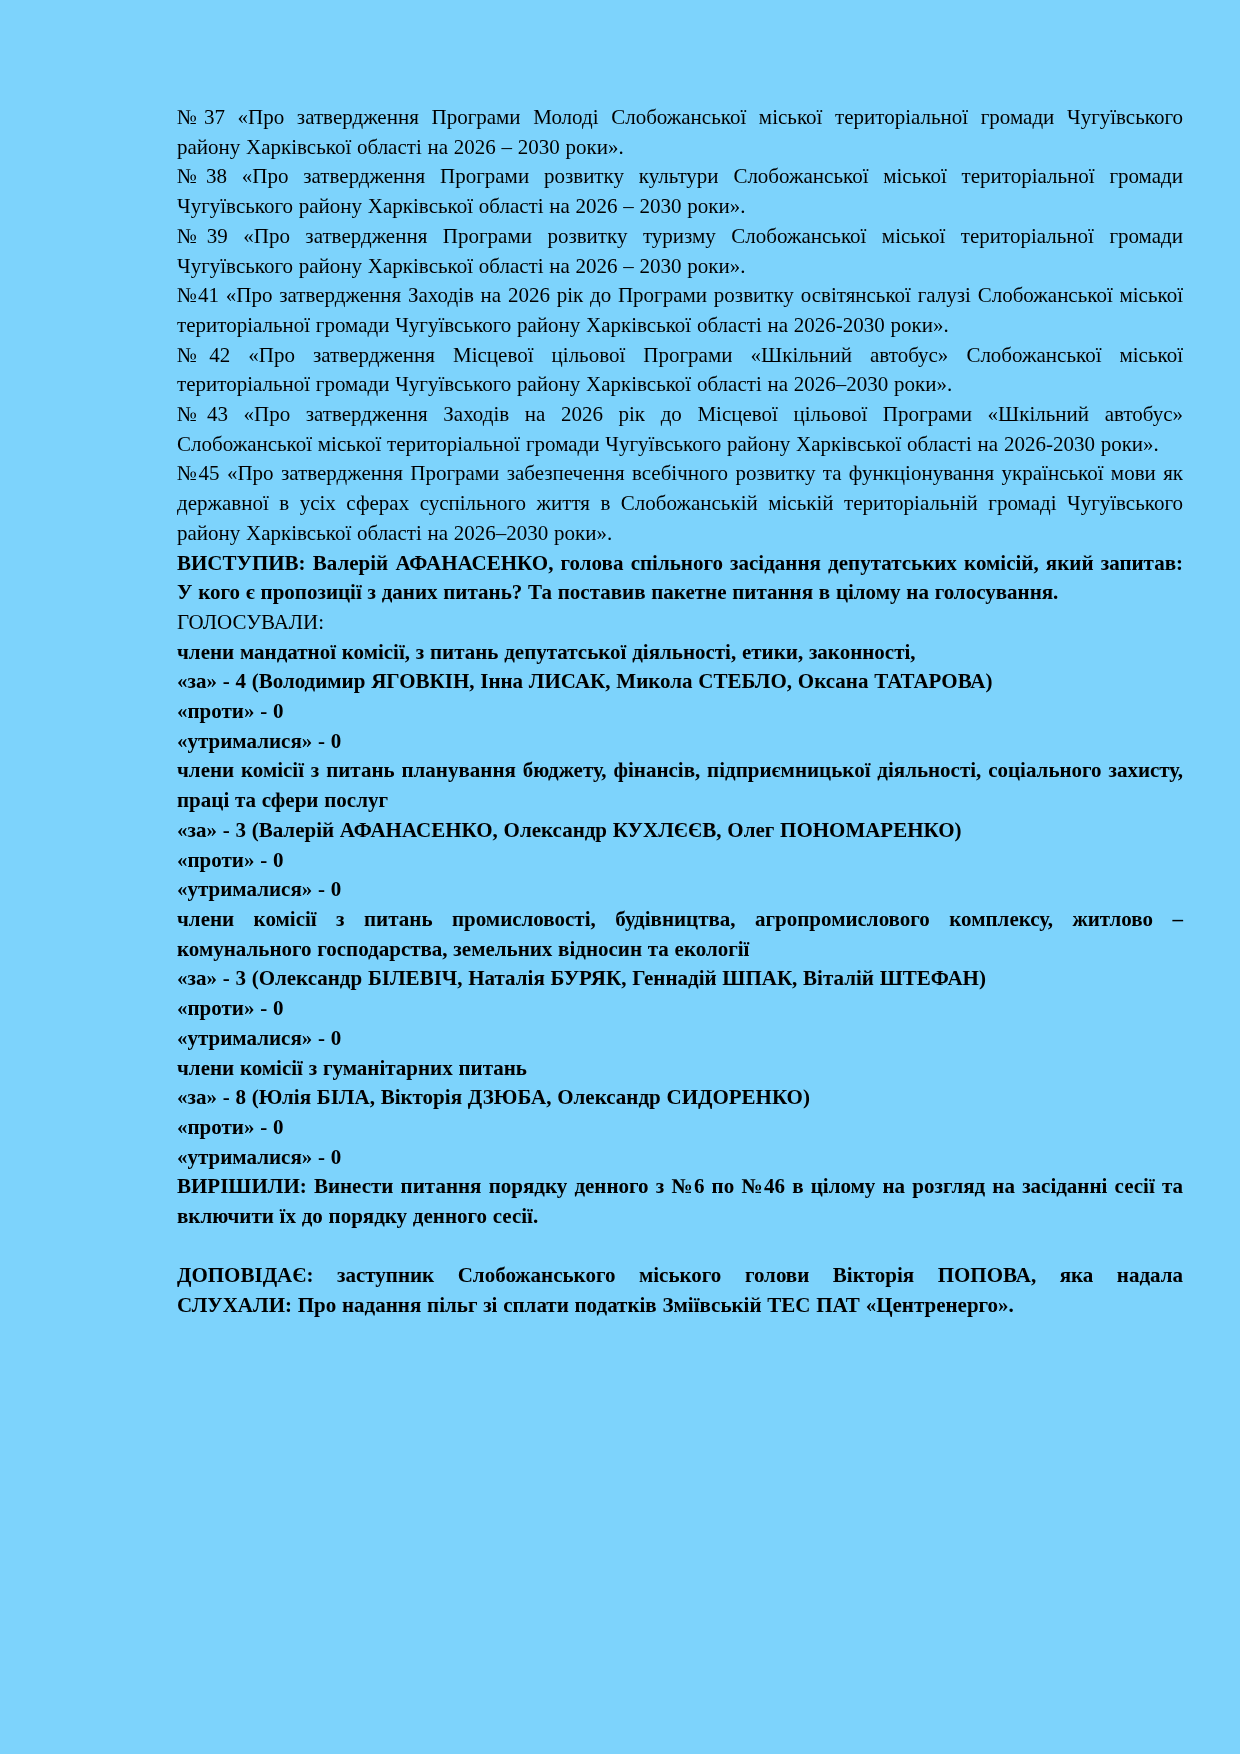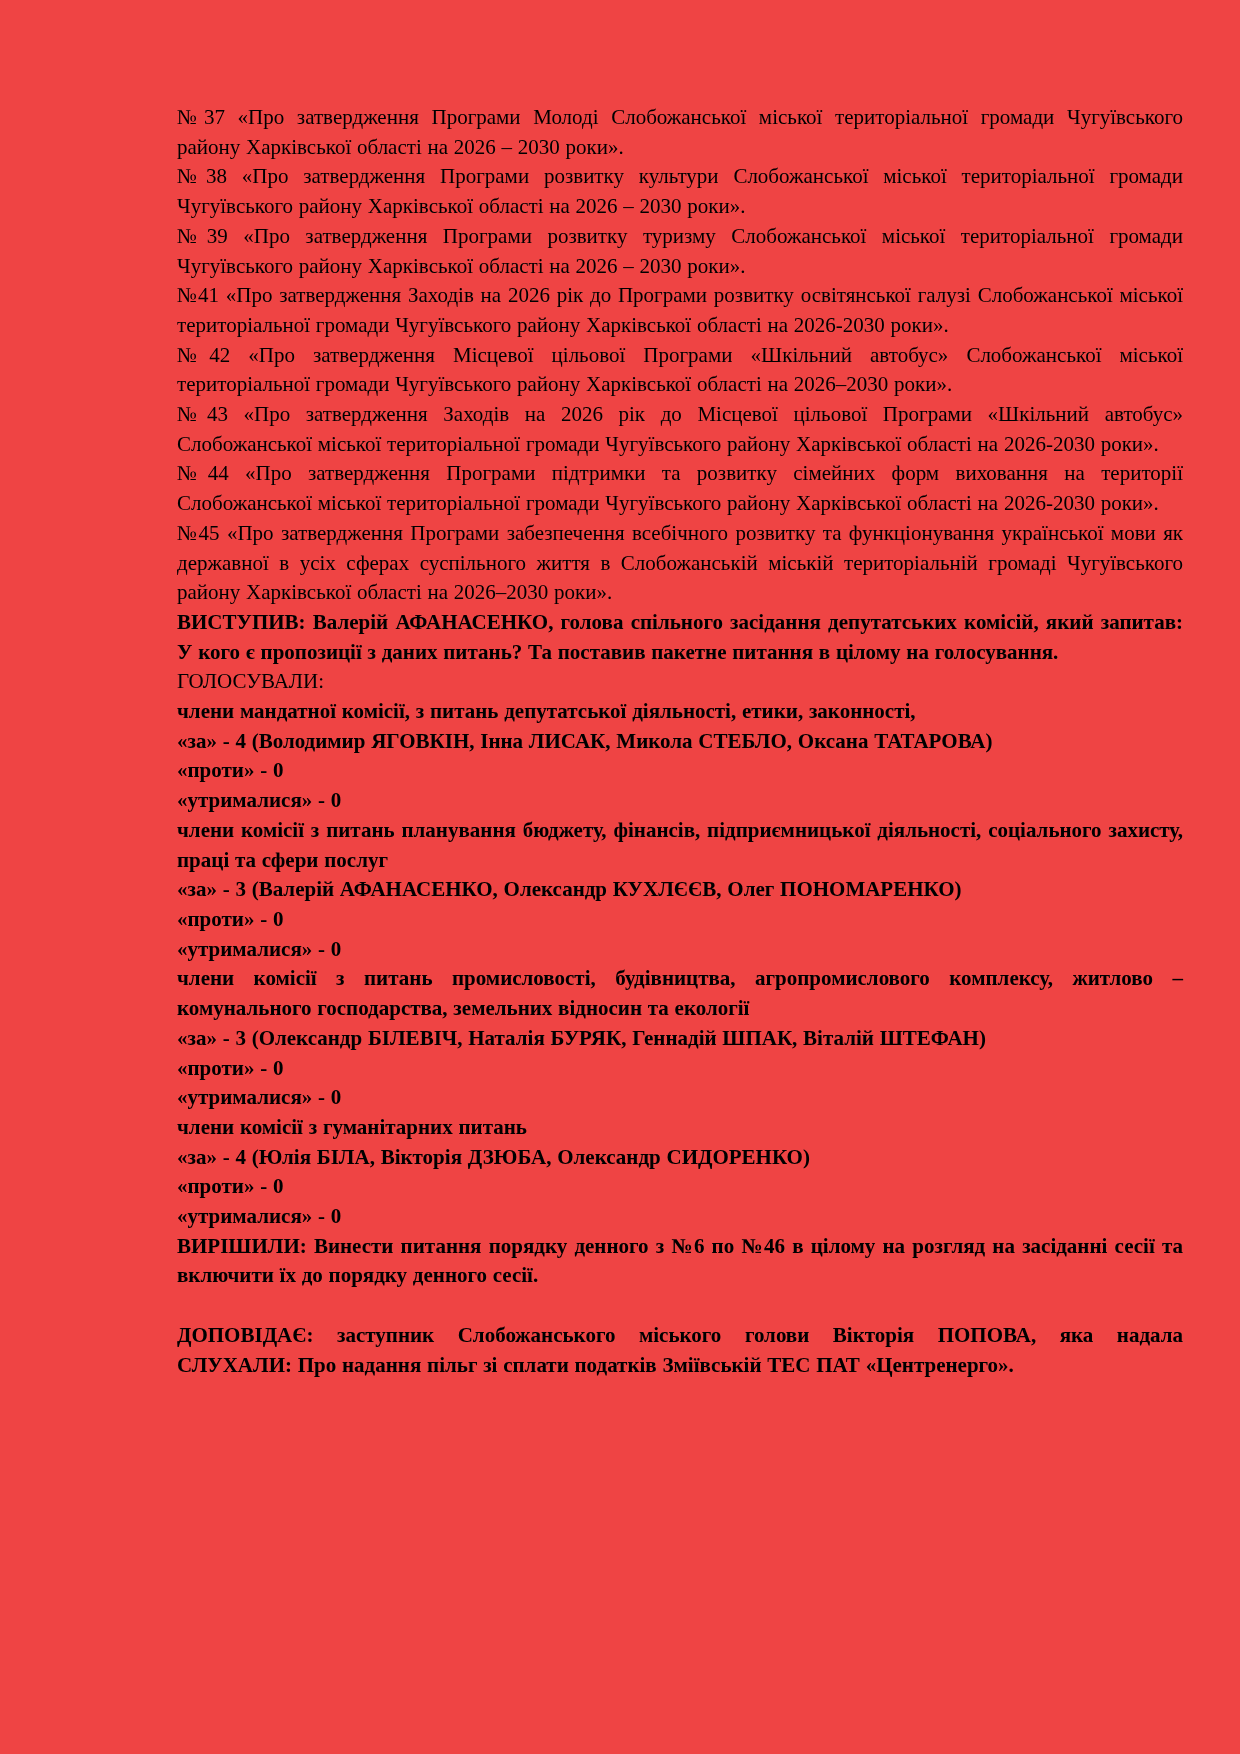--- a/index.html
+++ b/index.html
@@ -1,20 +1,20 @@
 <!DOCTYPE html>
 <html><head>
 <meta charset="utf-8">
 <style>
   html, body { margin: 0; padding: 0; background: #ffffff; }
   .page {
     position: relative;
     width: 1240px;
     height: 1754px;
-    background: #ef4444;
+    background: #7dd3fc;
     box-sizing: border-box;
     padding: 103px 57px 0 177px;
     overflow: hidden;
   }
   .page p {
     margin: 0;
     padding: 0;
     font-family: "Liberation Serif", serif;
     font-size: 21px;
     line-height: 29.7px;
@@ -31,21 +31,20 @@
 <body>
 
 <div class="page">
 
   <p class="j">№37 «Про затвердження Програми Молоді Слобожанської міської територіальної громади Чугуївського району Харківської області на 2026 – 2030 роки».</p>
   <p class="j">№38 «Про затвердження Програми розвитку культури Слобожанської міської територіальної громади Чугуївського району Харківської області на 2026 – 2030 роки».</p>
   <p class="j">№39 «Про затвердження Програми розвитку туризму Слобожанської міської територіальної громади Чугуївського району Харківської області на 2026 – 2030 роки».</p>
   <p class="j">№41 «Про затвердження Заходів на 2026 рік до Програми розвитку освітянської галузі Слобожанської міської територіальної громади Чугуївського району Харківської області  на 2026-2030 роки».</p>
   <p class="j">№42 «Про затвердження Місцевої цільової Програми «Шкільний автобус» Слобожанської міської територіальної громади Чугуївського району Харківської області на 2026–2030 роки».</p>
   <p class="j">№43 «Про затвердження Заходів на 2026 рік до  Місцевої цільової Програми  «Шкільний автобус» Слобожанської міської територіальної громади Чугуївського району Харківської області на  2026-2030 роки».</p>
-  <p class="j">№44 «Про затвердження Програми підтримки та розвитку сімейних форм виховання на території Слобожанської міської територіальної громади Чугуївського району Харківської області на 2026-2030 роки».</p>
   <p class="j">№45 «Про затвердження Програми забезпечення всебічного розвитку та функціонування української мови  як державної в усіх сферах суспільного життя в Слобожанській міській територіальній громаді Чугуївського району Харківської області  на 2026–2030 роки».</p>
 
   <p class="j b">ВИСТУПИВ: Валерій АФАНАСЕНКО, голова спільного засідання депутатських комісій, який запитав: У кого є пропозиції з даних питань? Та поставив пакетне питання в цілому на голосування.</p>
 
   <p>ГОЛОСУВАЛИ:</p>
 
   <p class="b">члени мандатної комісії, з питань депутатської діяльності, етики, законності,</p>
   <p class="b">«за» - 4 (Володимир ЯГОВКІН, Інна ЛИСАК, Микола СТЕБЛО, Оксана ТАТАРОВА)</p>
   <p class="b">«проти» - 0</p>
   <p class="b">«утрималися» - 0</p>
@@ -54,21 +53,21 @@
   <p class="b sp">«за» - 3 (Валерій АФАНАСЕНКО, Олександр КУХЛЄЄВ, Олег ПОНОМАРЕНКО)</p>
   <p class="b">«проти» - 0</p>
   <p class="b">«утрималися» - 0</p>
 
   <p class="b j">члени комісії з питань промисловості, будівництва, агропромислового комплексу, житлово – комунального господарства, земельних відносин та екології</p>
   <p class="b">«за» - 3 (Олександр БІЛЕВІЧ, Наталія БУРЯК, Геннадій ШПАК, Віталій ШТЕФАН)</p>
   <p class="b">«проти» - 0</p>
   <p class="b">«утрималися» - 0</p>
 
   <p class="b">члени комісії з гуманітарних питань</p>
-  <p class="b">«за» - 4 (Юлія БІЛА, Вікторія ДЗЮБА, Олександр СИДОРЕНКО)</p>
+  <p class="b">«за» - 8 (Юлія БІЛА, Вікторія ДЗЮБА, Олександр СИДОРЕНКО)</p>
   <p class="b">«проти» - 0</p>
   <p class="b">«утрималися» - 0</p>
 
   <p class="b j">ВИРІШИЛИ: Винести питання порядку денного з №6 по №46 в цілому на розгляд на засіданні сесії та включити їх до порядку денного сесії.</p>
 
   <div class="gap"></div>
 
   <p class="b stretch">ДОПОВІДАЄ: заступник Слобожанського міського голови Вікторія ПОПОВА, яка надала</p>
   <p class="b">СЛУХАЛИ: Про надання пільг зі сплати податків Зміївській ТЕС ПАТ «Центренерго».</p>
 

